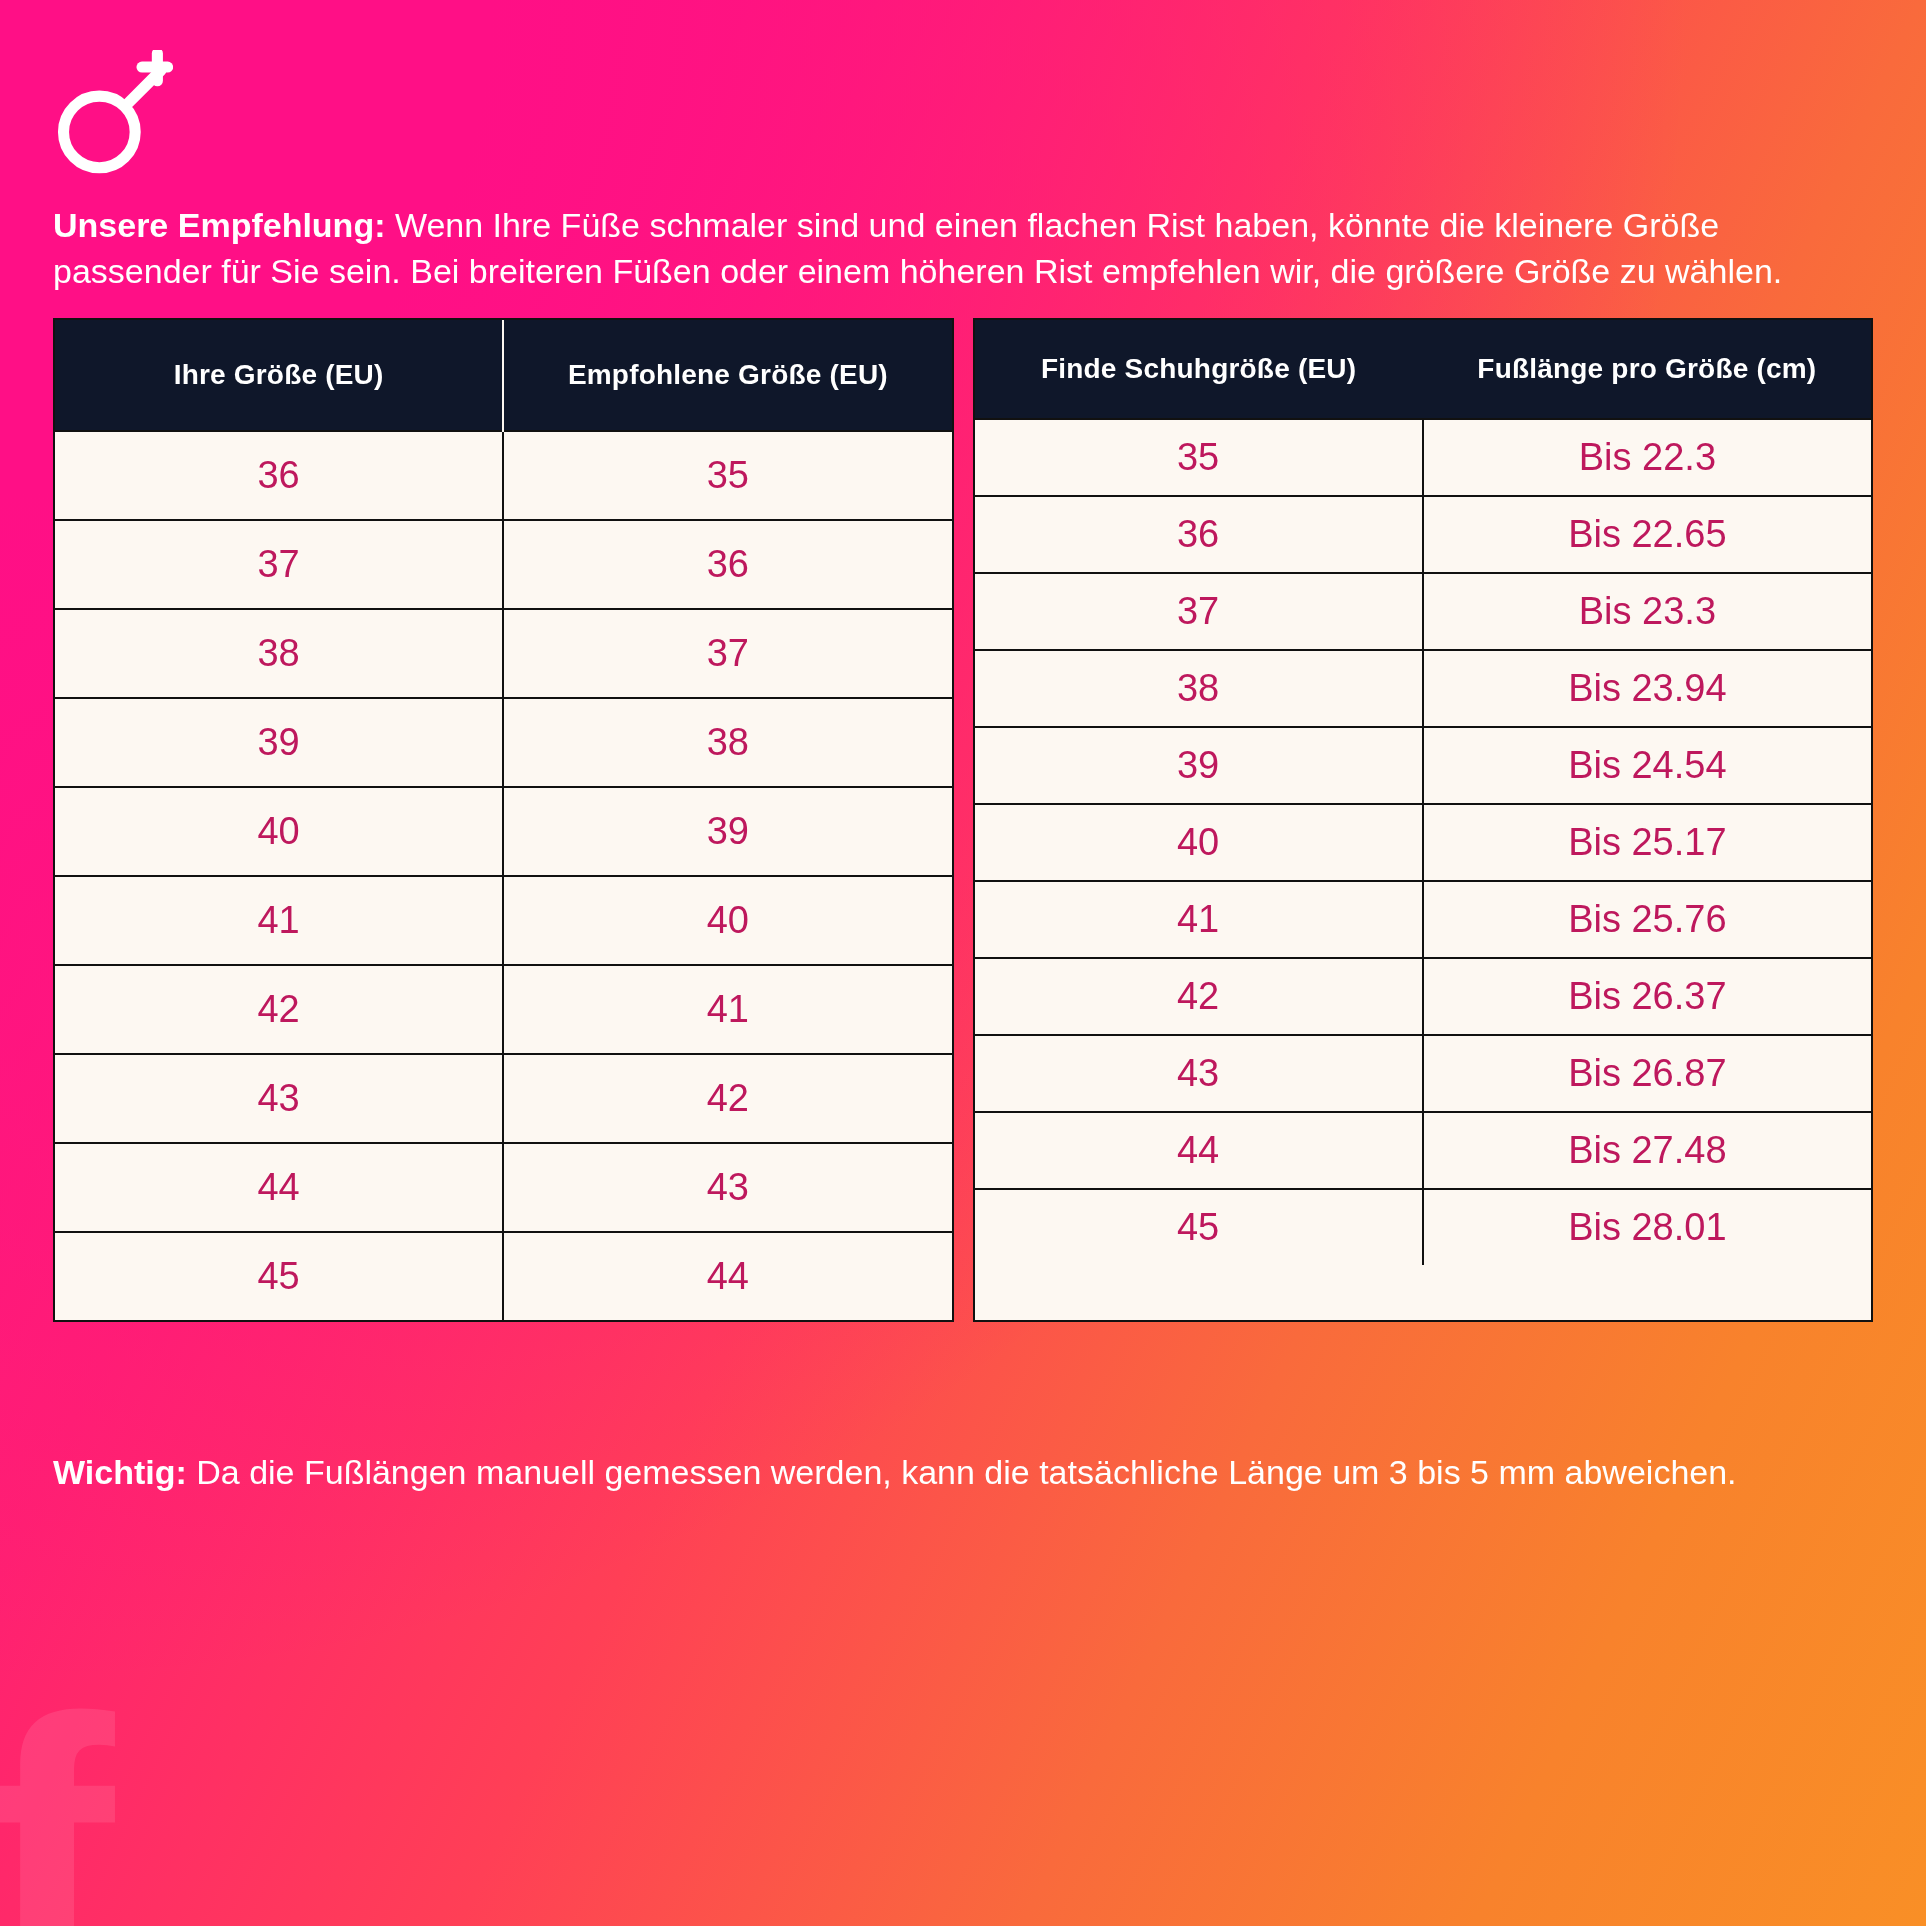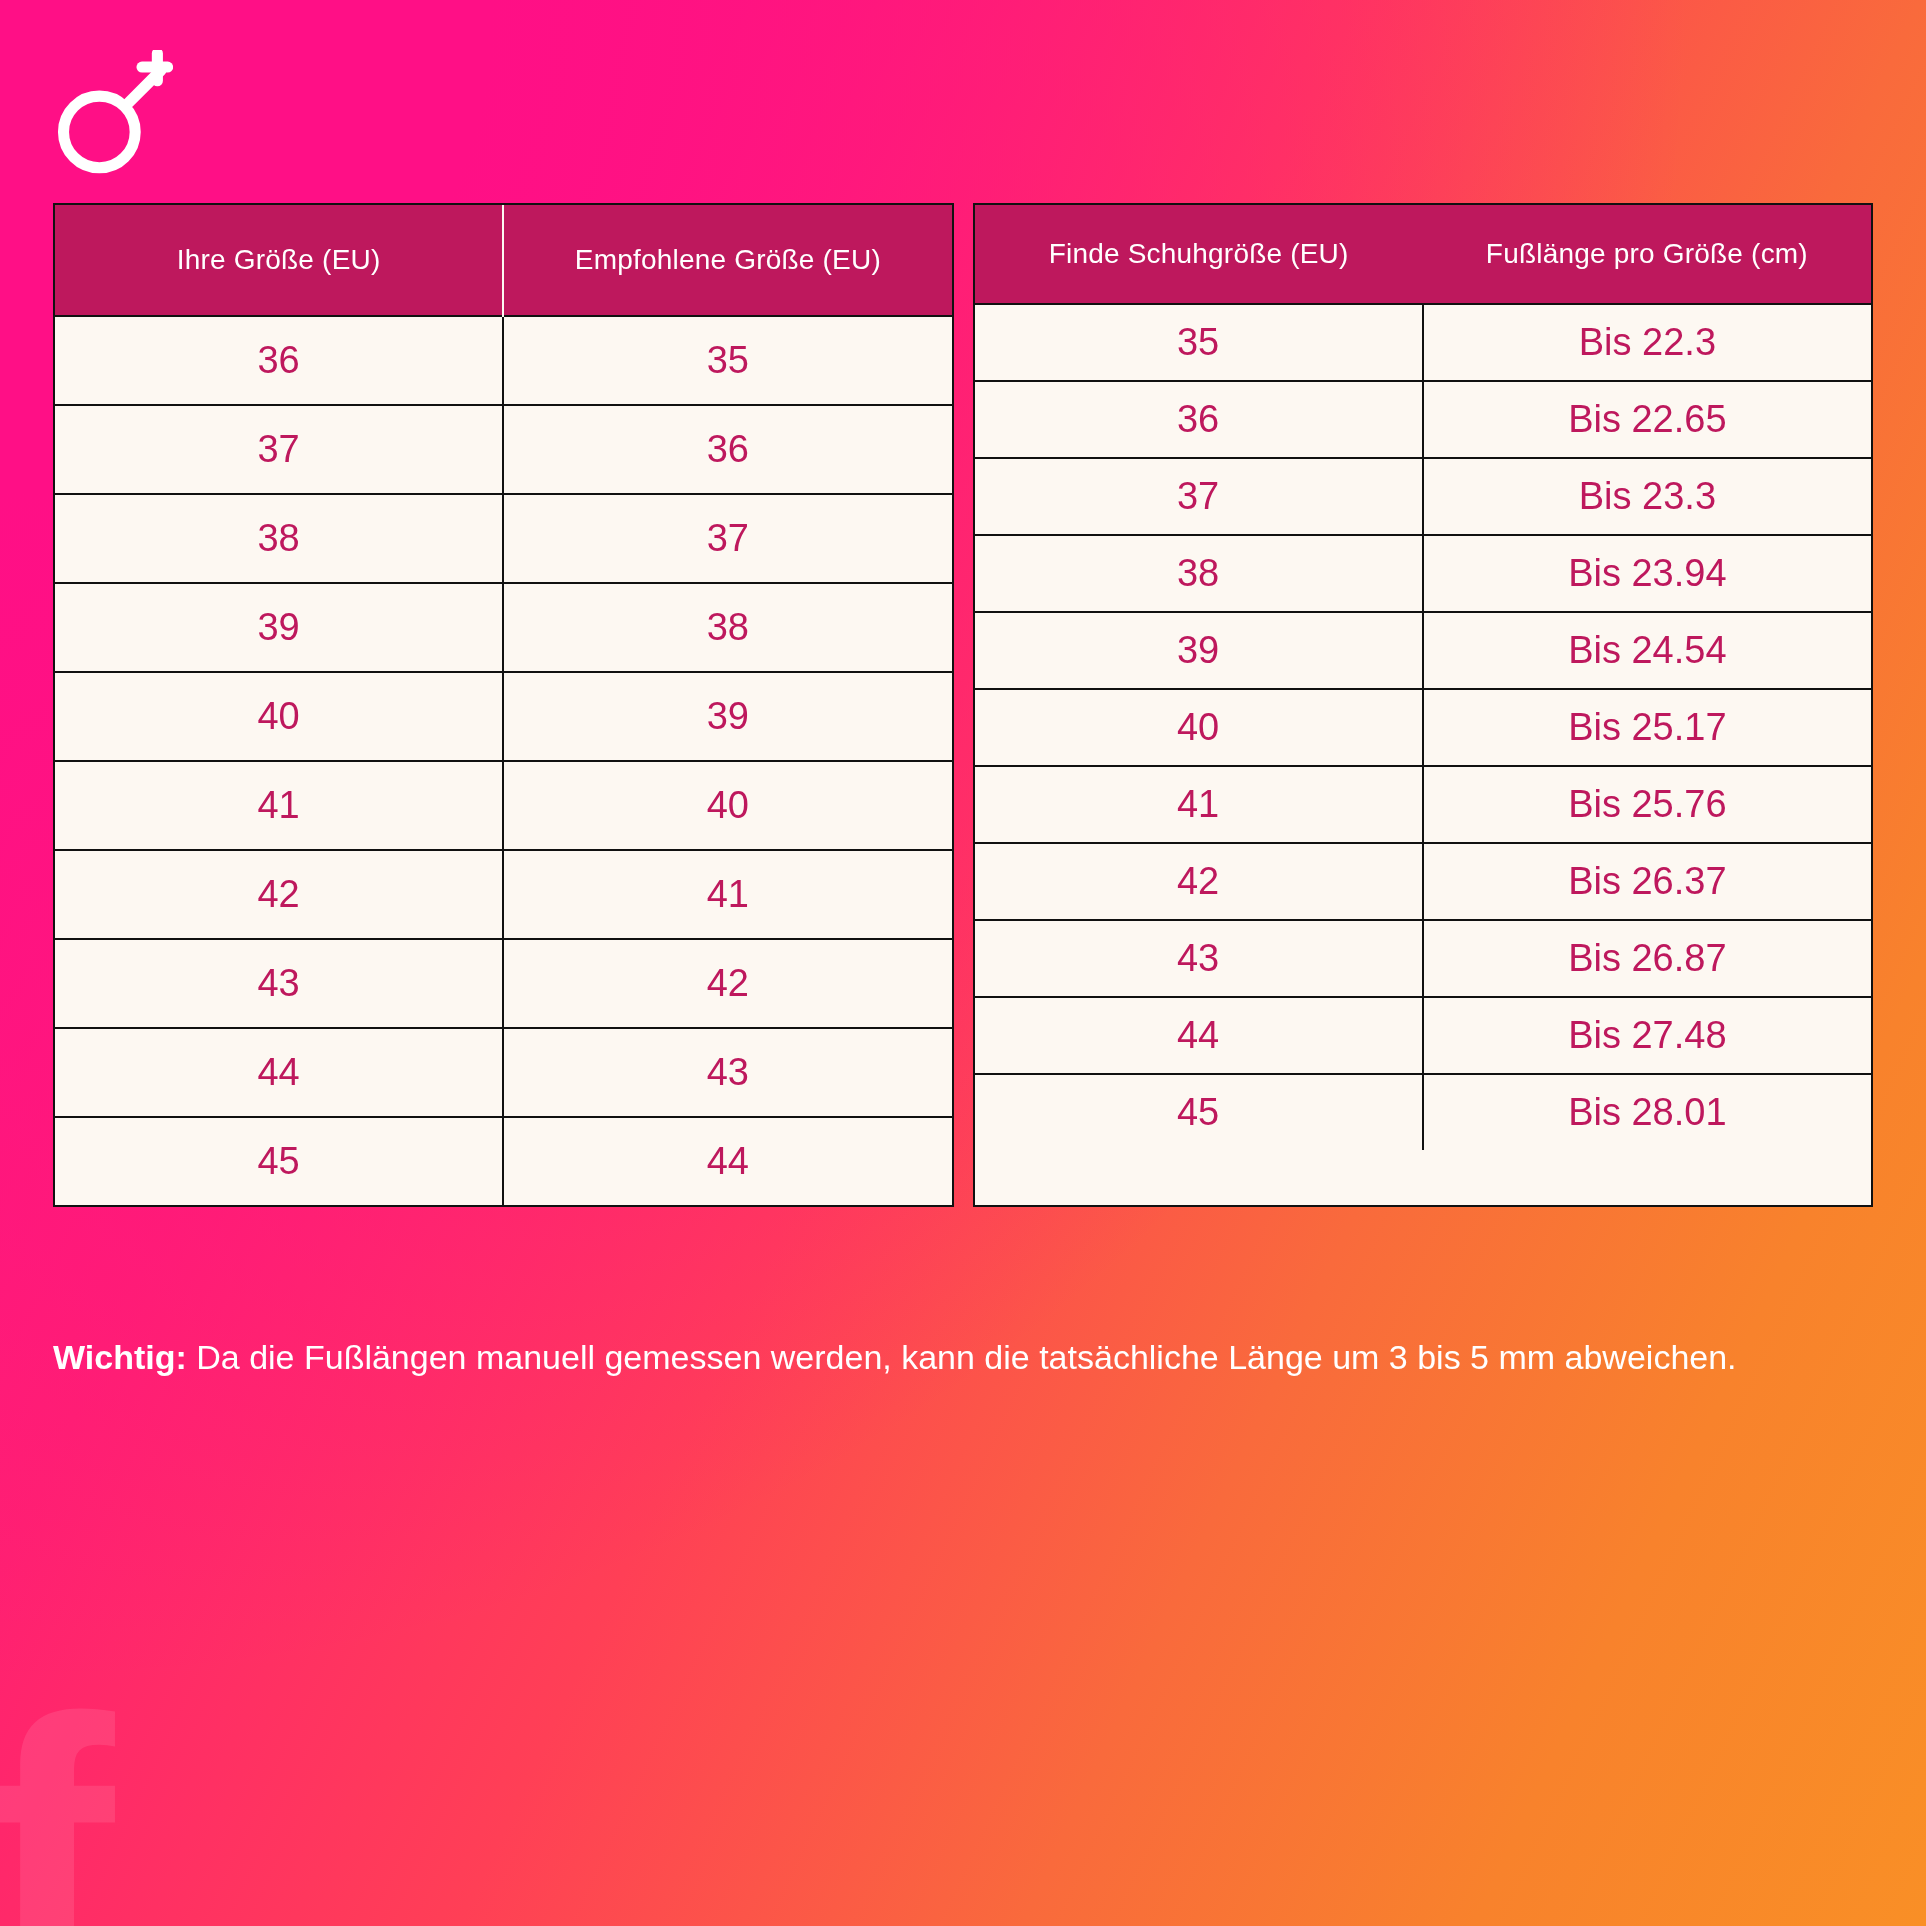--- a/index.html
+++ b/index.html
@@ -79,24 +79,24 @@
     border: 2.6px solid #111111;
     flex: 1 1 0;
     box-sizing: border-box;
   }
   table {
     border-collapse: collapse;
     width: 100%;
     table-layout: fixed;
   }
   thead th {
-    background: #be185d;
+    background: #0f172a;
     color: #ffffff;
     font-size: 28px;
-    font-weight: 400;
+    font-weight: 700;
     padding: 39px 8.6px;
     text-align: center;
     letter-spacing: 0.2px;
   }
   tbody td {
     background: #fdf8f2;
     color: #be185d;
     font-size: 38px;
     text-align: center;
     border-top: 2.6px solid #111111;
@@ -142,20 +142,21 @@
       <svg width="120" height="128" viewBox="0 0 140 150" aria-hidden="true">
         <circle cx="54" cy="96" r="42" fill="none" stroke="#ffffff" stroke-width="13"></circle>
         <line x1="84" y1="66" x2="126" y2="24" stroke="#ffffff" stroke-width="13" stroke-linecap="round"></line>
         <line x1="104" y1="20" x2="134" y2="20" stroke="#ffffff" stroke-width="13" stroke-linecap="round"></line>
         <line x1="122" y1="4" x2="122" y2="36" stroke="#ffffff" stroke-width="13" stroke-linecap="round"></line>
       </svg>
     </div>
   </div>
 
   <div class="intro">
+    <p><span class="lead-strong">Unsere Empfehlung:</span><span> Wenn Ihre Füße schmaler sind und einen flachen Rist haben, könnte die kleinere Größe passender für Sie sein. Bei breiteren Füßen oder einem höheren Rist empfehlen wir, die größere Größe zu wählen.</span></p>
   </div>
 
   <div class="tables">
 
     <div class="table-card left-card">
       <table>
         <thead>
           <tr>
             <th>Ihre Größe (EU)</th>
             <th>Empfohlene Größe (EU)</th>

